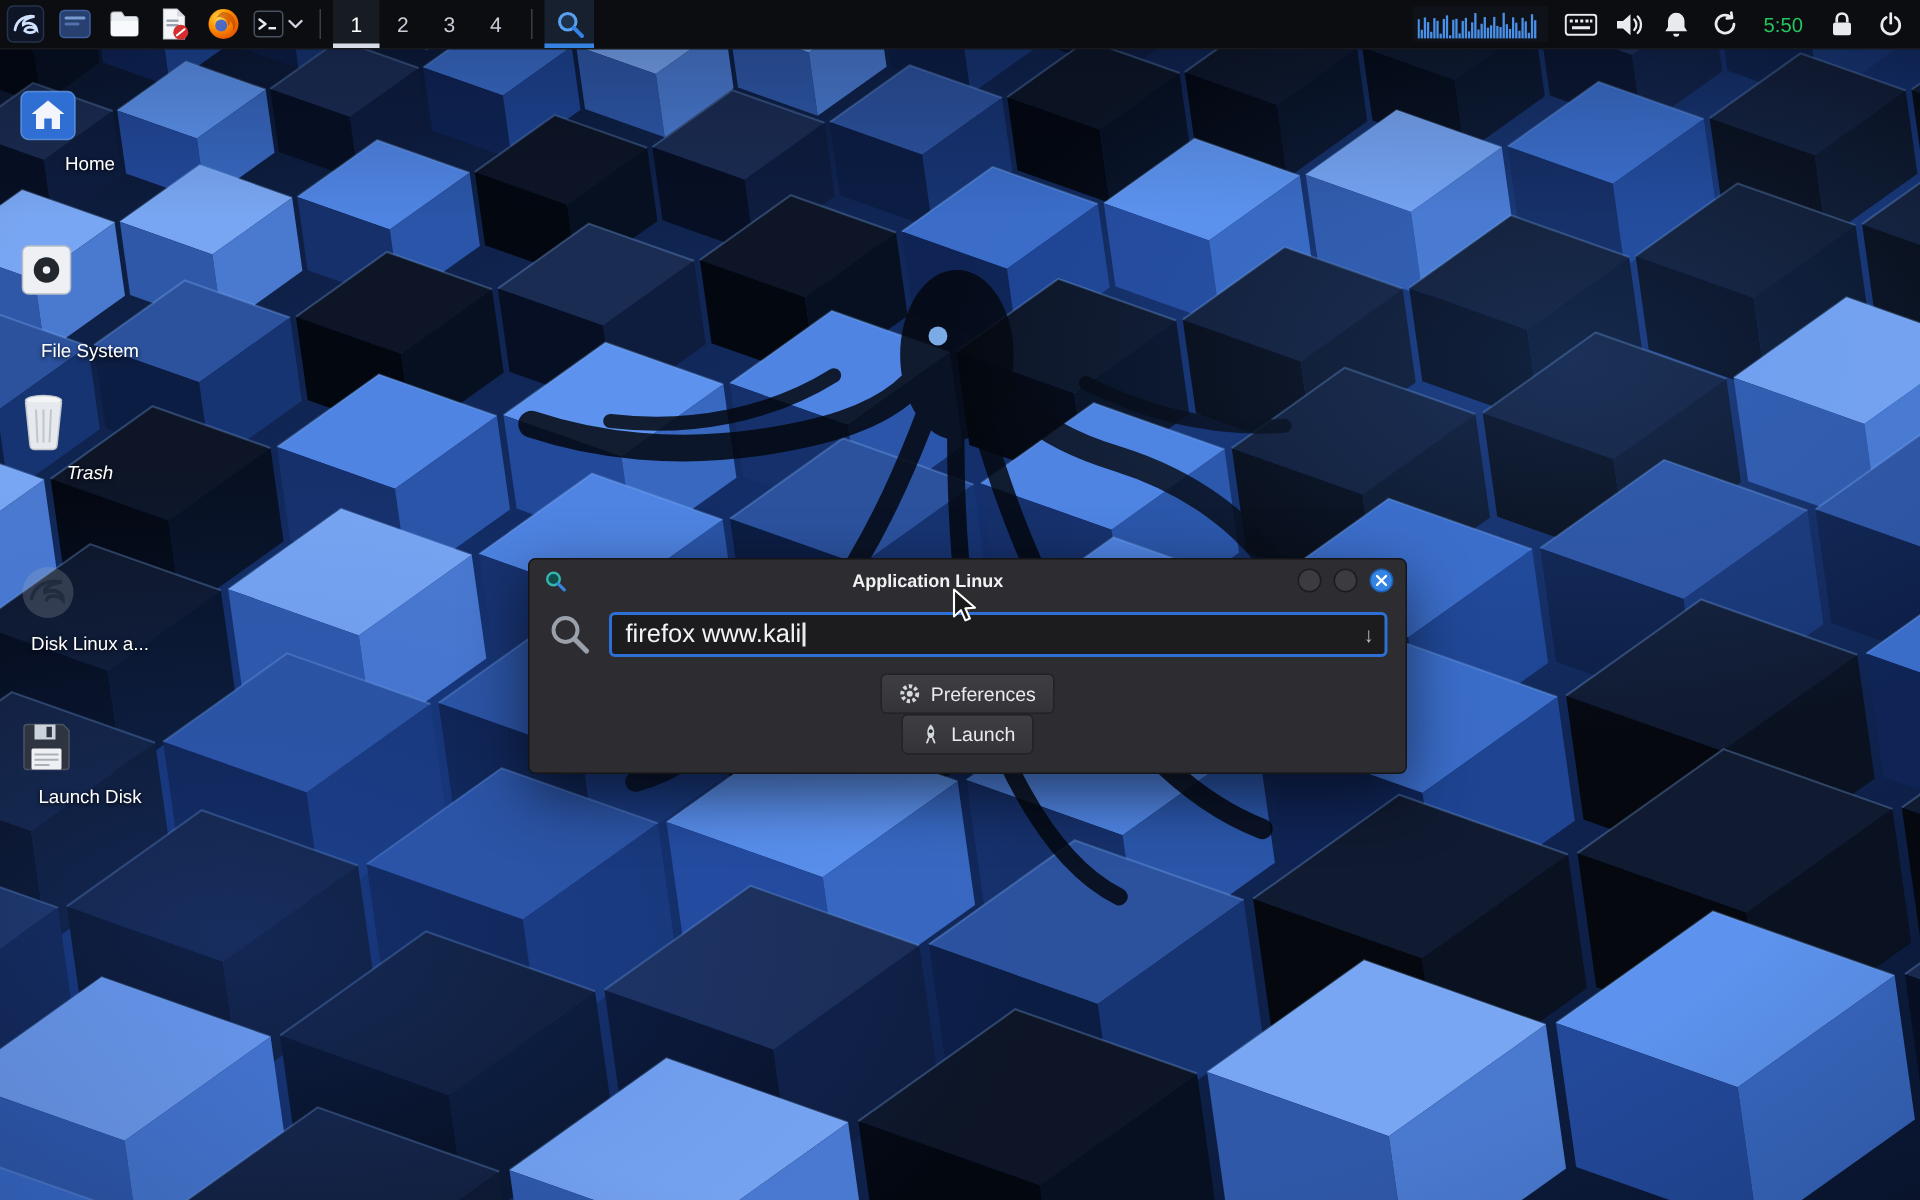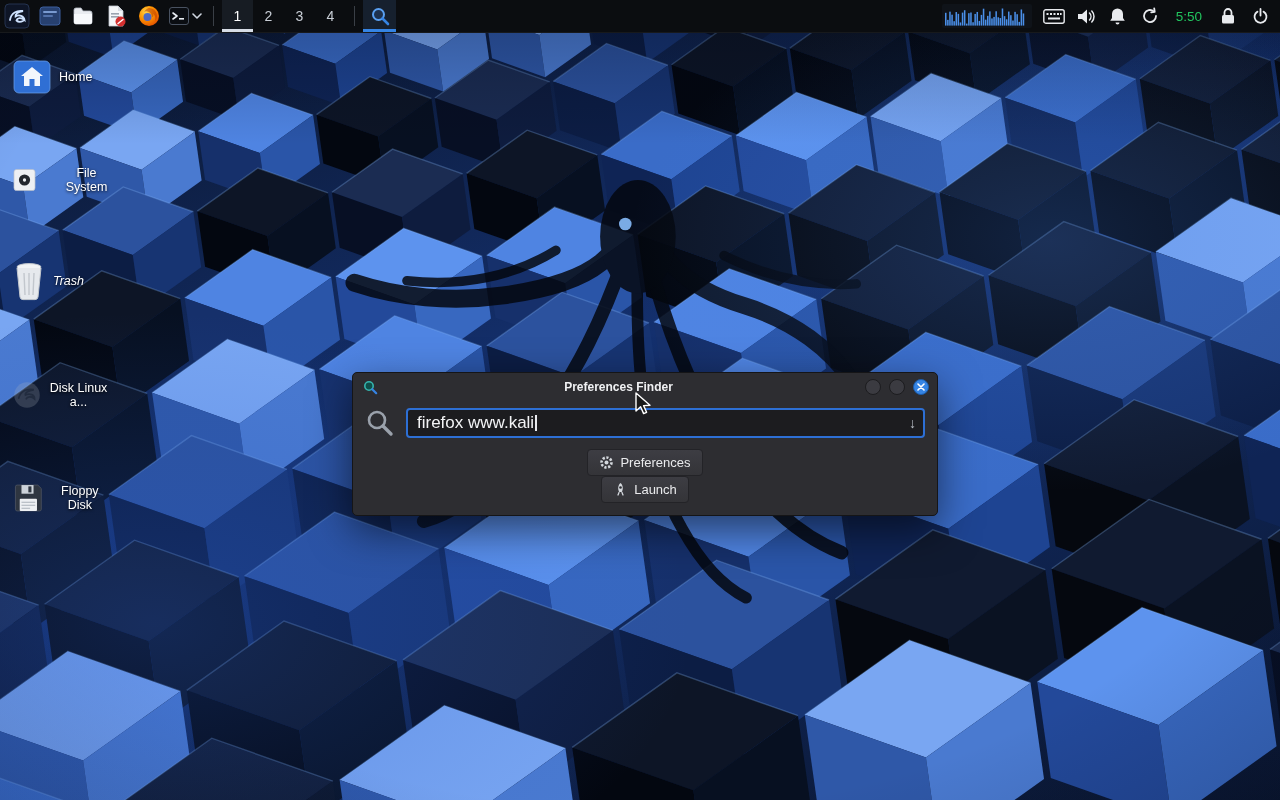--- a/index.html
+++ b/index.html
@@ -32,22 +32,22 @@
     border-bottom:3px solid transparent;border-top:3px solid transparent;}
   .ws.active{color:#ffffff;background:#171c23;border-bottom-color:#d7dde6;}
   .task{background:#16202e;border-bottom:3px solid #3584e4;border-top:3px solid transparent;width:33px;}
   .clock{color:#22c55e;font-size:13.5px;margin:0 10px;cursor:default;}
   .panel-right .p-item{min-width:32px;}
   .cpu{width:90px;height:24px;background:#0f1319;border-radius:2px;margin-right:6px;
     display:flex;align-items:flex-end;overflow:hidden;}
 
   
   .dicons{position:absolute;left:12px;top:33px;width:96px;z-index:10;}
-  .dicon{position:absolute;left:0;width:96px;display:flex;flex-direction:row;
-    align-items:center;gap:7px;cursor:pointer;}
+  .dicon{position:absolute;left:0;width:96px;display:flex;flex-direction:column;
+    gap:7px;cursor:pointer;}
   .dicon .lbl{font-size:12.5px;color:#ffffff;text-shadow:0 1px 3px rgba(0,0,0,0.95);
     text-align:center;line-height:1.15;}
 
   
   .dialog{position:absolute;left:352px;top:372px;width:586px;z-index:40;
     background:#2d2d31;border:1px solid #151517;border-radius:5px;
     box-shadow:0 14px 40px rgba(0,0,0,0.55);}
   .titlebar{height:28px;display:flex;align-items:center;padding:0 8px 0 10px;}
   .titlebar .t-icon{display:flex;align-items:center;}
   .titlebar .t-title{flex:1;text-align:center;color:#f0f1f3;font-size:12px;font-weight:bold;
@@ -874,33 +874,33 @@
     </div>
 
     <div class="dicon" style="top:446px;">
       <svg width="38" height="38" viewBox="0 0 38 38">
         <path d="M4 6 a2 2 0 0 1 2 -2 h24 l4 4 v24 a2 2 0 0 1 -2 2 H6 a2 2 0 0 1 -2 -2 Z" fill="#2e3540" stroke="#4a5160"></path>
         <rect x="11" y="4" width="14" height="10" fill="#cdd3da"></rect>
         <rect x="19" y="5.5" width="3.6" height="7" fill="#2e3540"></rect>
         <rect x="9" y="20" width="20" height="14" rx="1" fill="#eef0f3"></rect>
         <path d="M11 24 h16 M11 27.5 h16 M11 31 h10" stroke="#aab1ba" stroke-width="1.2"></path>
       </svg>
-      <div class="lbl">Floppy Disk</div>
+      <div class="lbl">Launch Disk</div>
     </div>
   </div>
 
   <div class="dialog">
     <div class="titlebar">
       <span class="t-icon">
         <svg width="15" height="15" viewBox="0 0 15 15">
           <circle cx="6" cy="6" r="4.2" fill="#0f4f4a" stroke="#35b5ae" stroke-width="1.6"></circle>
           <line x1="9.2" y1="9.2" x2="13.2" y2="13.2" stroke="#3584e4" stroke-width="2.2" stroke-linecap="round"></line>
         </svg>
       </span>
-      <span class="t-title">Preferences Finder</span>
+      <span class="t-title">Application Linux</span>
       <span class="winbtns">
         <button class="winbtn"></button>
         <button class="winbtn"></button>
         <button class="winbtn close">
           <svg width="8" height="8" viewBox="0 0 8 8">
             <path d="M1 1 L7 7 M7 1 L1 7" stroke="#fff" stroke-width="1.6" stroke-linecap="round"></path>
           </svg>
         </button>
       </span>
     </div>

